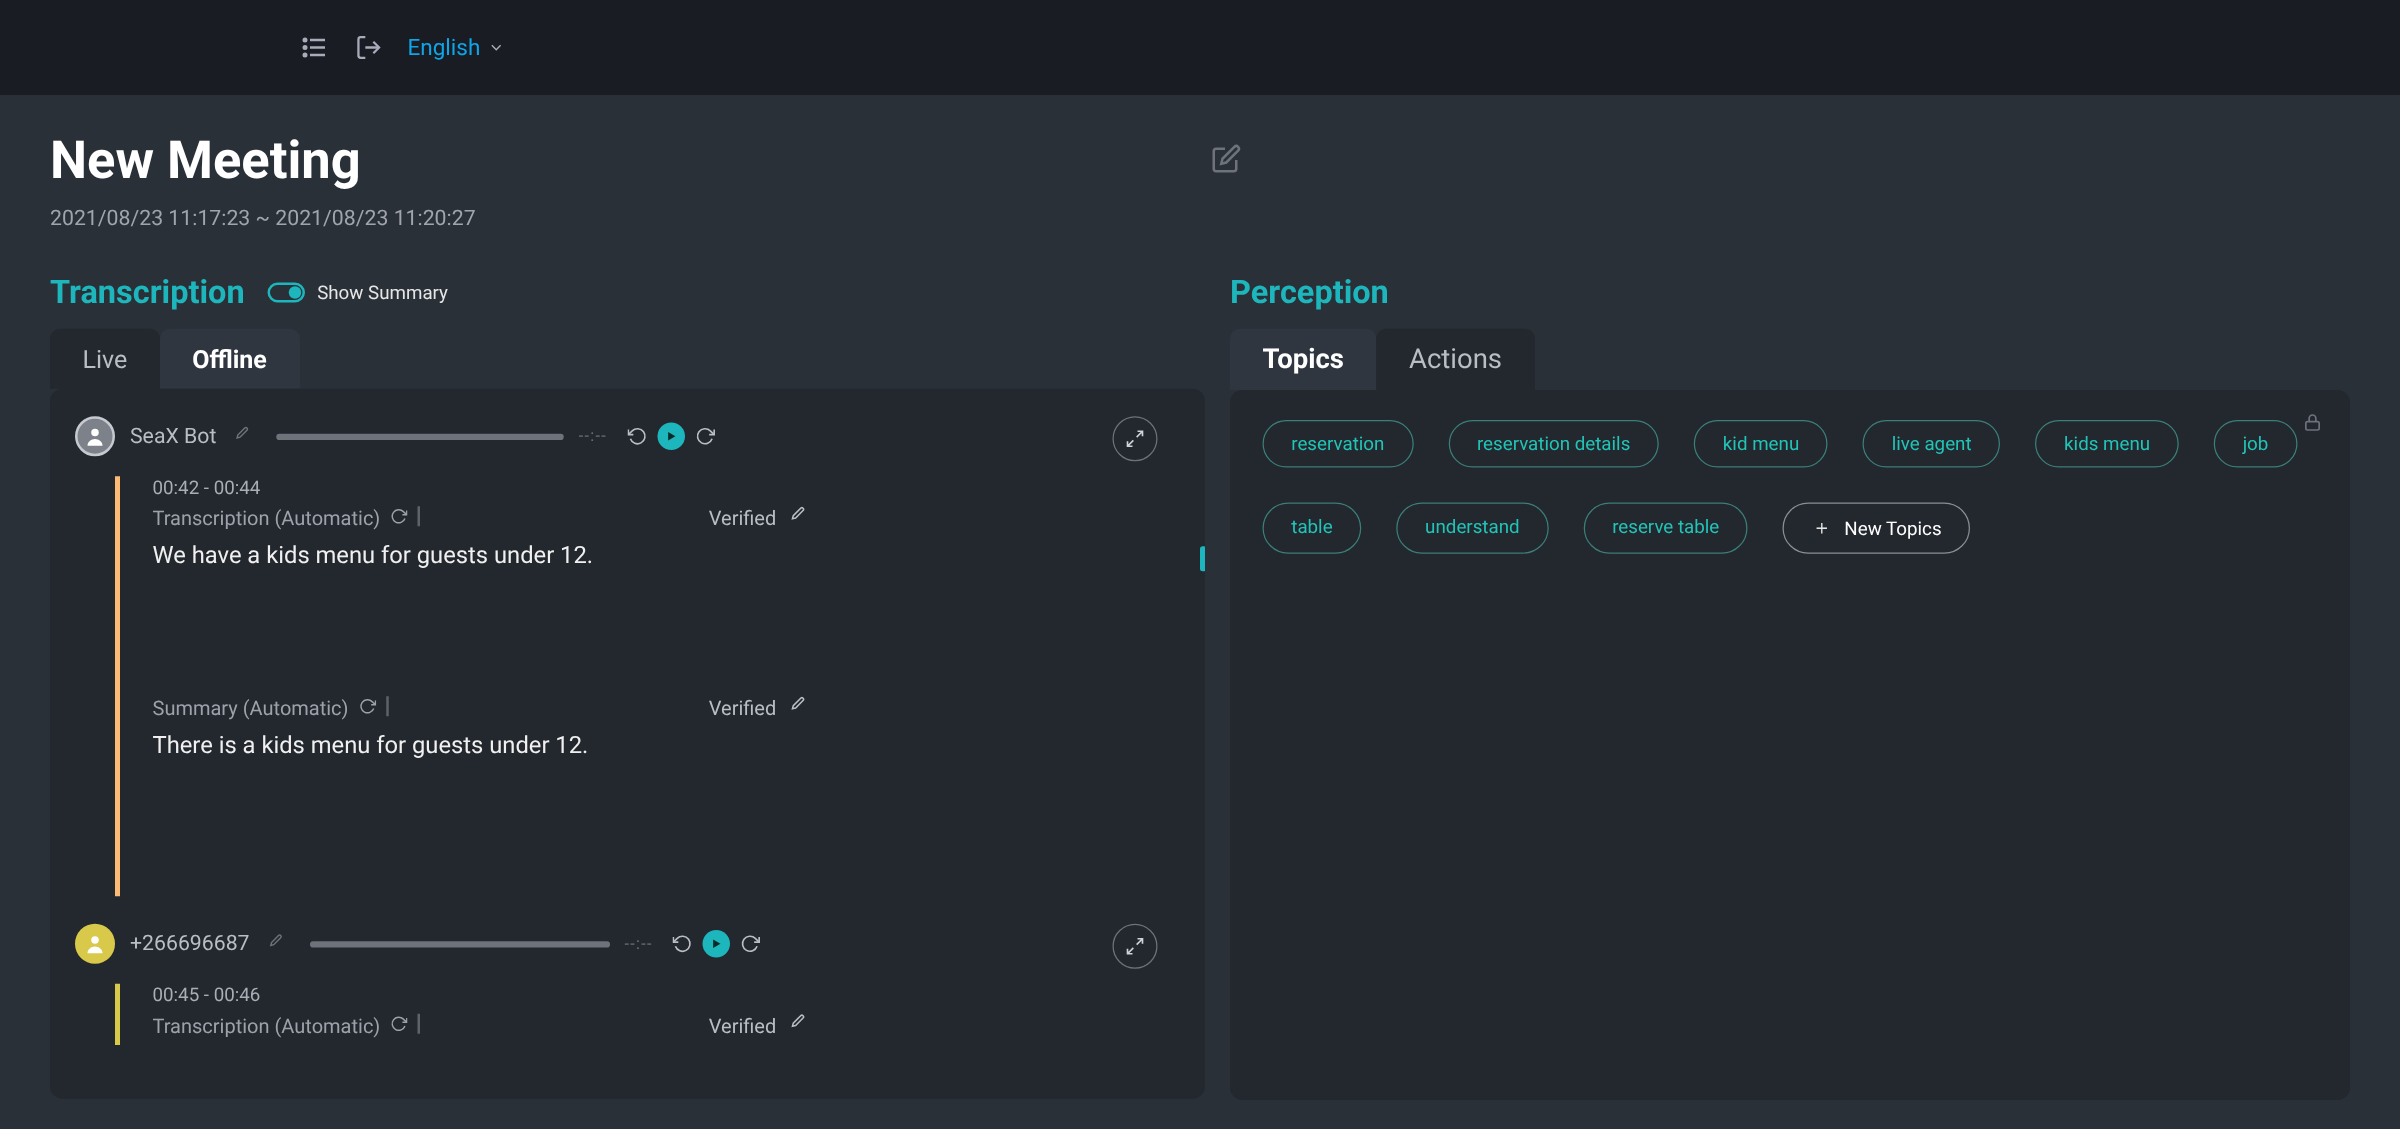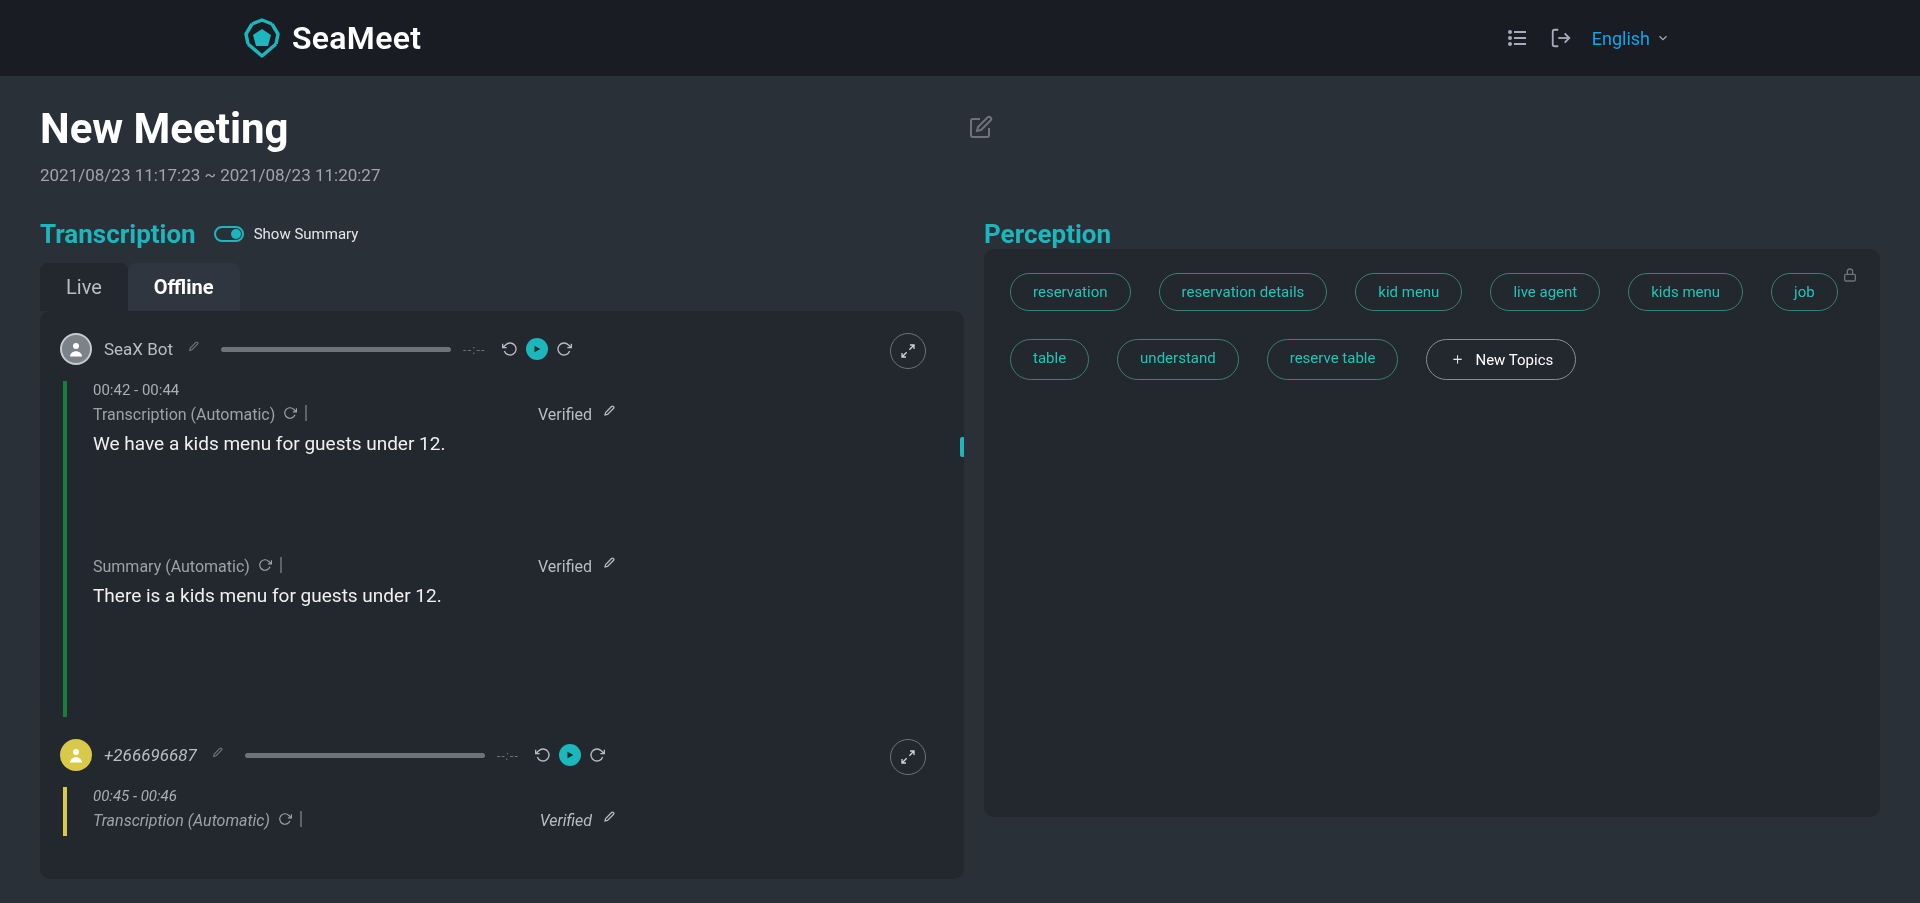--- a/index.html
+++ b/index.html
@@ -54,52 +54,43 @@
 .avatar svg { fill:#fff; }
 .speaker-name { color:#b9bdc4; font-size:17px; }
 .edit-small { color:#6e737b; cursor:pointer;}
 .track { flex:0 0 230px; height:5px; background:#6e737b; border-radius:3px; margin-left:10px;}
 .track2 { flex:0 0 240px; }
 .time-dash { color:#6e737b; font-size:13px; letter-spacing:1px;}
 .controls { display:flex; align-items:center; gap:8px; margin-left:4px;}
 .ctrl-btn { color:#b9bdc4; cursor:pointer; display:flex;}
 .play-btn { width:22px; height:22px; border-radius:50%; background:#1db6bc; display:flex; align-items:center; justify-content:center; cursor:pointer;}
 .expand-btn { width:36px; height:36px; border:1px solid #6e737b; border-radius:50%; display:flex; align-items:center; justify-content:center; position:absolute; right:18px; cursor:pointer; color:#d0d3d8;}
-.entry-body { margin-left: 3px; margin-top:16px; border-left:4px solid #15803d; padding-left:26px; padding-bottom:30px; position:relative;}
+.entry-body { margin-left: 32px; margin-top:16px; border-left:4px solid #fdba74; padding-left:26px; padding-bottom:30px; position:relative;}
 .entry-body.yellow-accent { border-left-color:#d8c94a; }
 .time-range { color:#a9adb5; font-size:15px; }
 .sub-row { display:flex; justify-content:space-between; align-items:center; margin-top:6px; width: 522px;}
 .sub-label { color:#9da2aa; font-size:16px; display:flex; align-items:flex-start; gap:8px;}
 .sub-label .bar { width:2px; height:16px; background:#5e636b;}
 .verified { display:flex; align-items:center; gap:8px; color:#b9bdc4; font-size:16px;}
 .content-text { font-size:19px; color:#f0f0f0; margin-top:8px; }
 .spacer { height: 96px; }
 .right-col .panel { background:#23272e; height:568px; position:relative; padding-top:18px;}
 .lock-icon { position:absolute; right:22px; top:18px; color:#6e737b;}
 .chips { display:flex; flex-wrap:wrap; gap:28px; padding: 6px 6px;}
 .chip { border:1px solid #3a7f78; color:#22c4b8; padding:9px 22px; border-radius:22px; font-size:15px; cursor:pointer; background:transparent;}
 .chip.new { border-color:#8a8f97; color:#fff; display:flex; align-items:center; gap:10px;}
 .chip.new .plus { font-size:16px; color:#e6e6e6;}
-.entry2 { margin-top: 22px; font-style: italic; }
+.entry2 { margin-top: 22px; }
 .side-marker { position:absolute; right:-1px; top:126px; width:5px; height:20px; background:#1db6bc; border-radius:2px;}
 .refresh-icon-sm { color:#9da2aa; }
 </style>
 </head>
 <body>
 
 <div class="topbar">
-  <div class="logo">
-    <svg class="logo-mark" viewBox="0 0 44 44">
-      <g fill="none" stroke="#1db6bc" stroke-width="3.5" stroke-linejoin="round">
-        <path d="M12 8 L22 4 L32 8 M32 8 L38 18 L36 28 M36 28 L22 40 L8 28 M8 28 L6 18 L12 8"></path>
-      </g>
-      <polygon points="22,13 31,19 28,30 16,30 13,19" fill="#1db6bc"></polygon>
-    </svg>
-    <span class="logo-text">Sea<span class="accent">Meet</span></span>
-  </div>
   <div class="topbar-right">
     <span class="icon-btn">
       <svg width="24" height="24" viewBox="0 0 24 24" fill="none" stroke="#aab" stroke-width="2">
           <line x1="8" y1="6" x2="20" y2="6"></line>
           <line x1="8" y1="12" x2="20" y2="12"></line>
           <line x1="8" y1="18" x2="20" y2="18"></line>
           <circle cx="4" cy="6" r="1"></circle>
           <circle cx="4" cy="12" r="1"></circle>
           <circle cx="4" cy="18" r="1"></circle>
         </svg>
@@ -296,20 +287,24 @@
           </div>
         </div>
 
       </div>
     </div>
 
     <div class="right-col">
       <div class="section-header">
         <span class="section-title">Perception</span>
       </div>
+      <div class="tabs">
+        <div class="tab active" style="font-size:22px;">Topics</div>
+        <div class="tab inactive" style="font-size:22px;">Actions</div>
+      </div>
       <div class="panel">
         <span class="lock-icon">
           <svg width="16" height="16" viewBox="0 0 24 24" fill="none" stroke="#6e737b" stroke-width="2">
               <rect x="4" y="11" width="16" height="10" rx="2"></rect>
               <path d="M8 11V7a4 4 0 0 1 8 0v4"></path>
             </svg>
         </span>
         <div class="chips">
           <span class="chip">reservation</span>
           <span class="chip">reservation details</span>

